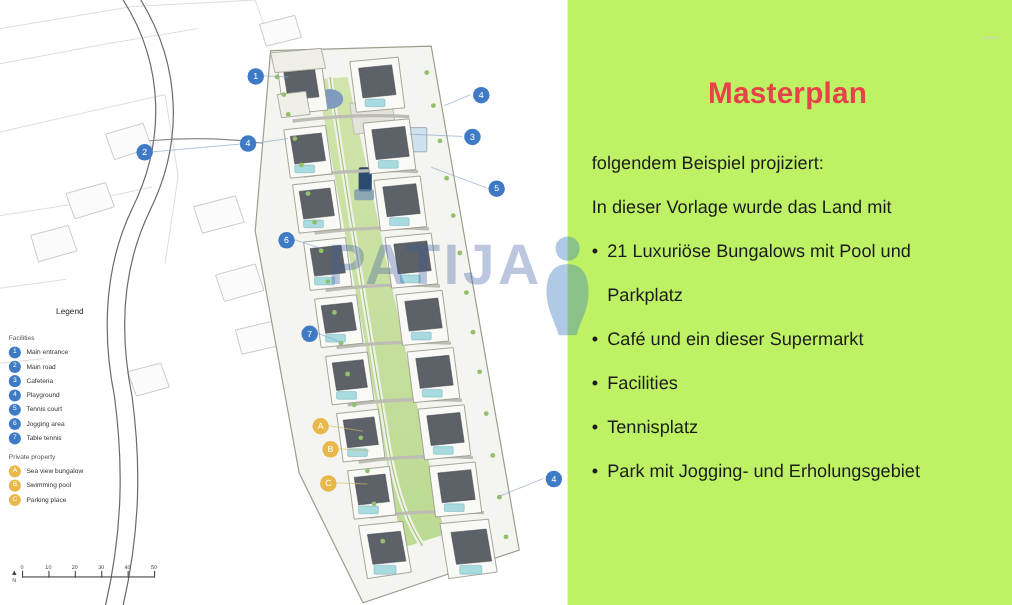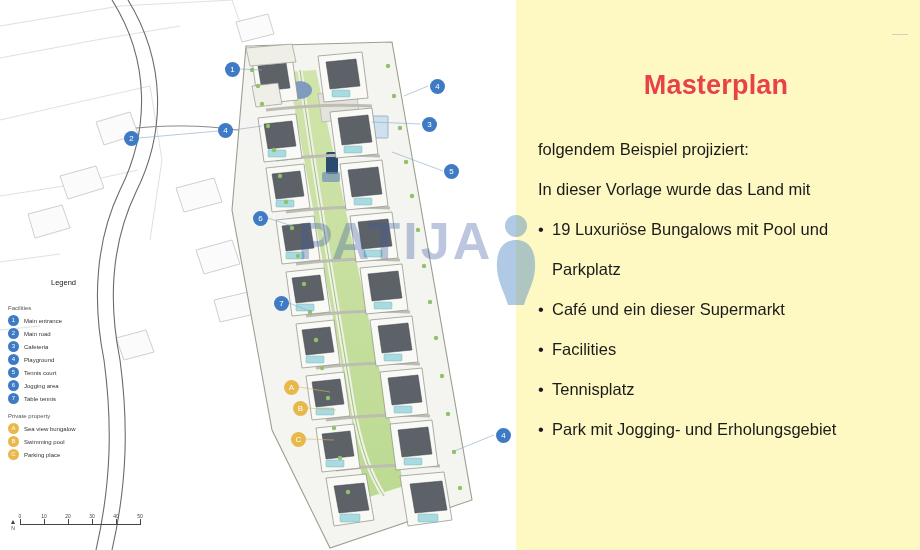--- a/index.html
+++ b/index.html
@@ -137,21 +137,21 @@
   .north-arrow {
     font-size: 7px;
     line-height: 7px;
   }
 
   
   .panel {
     position: relative;
     flex: 1;
     height: 550px;
-    background: #fef9c3;
+    background: #bef264;
     padding: 0 26px 0 22px;
     box-sizing: border-box;
   }
   .panel-title {
     text-align: center;
     color: #e8414a;
     font-size: 27px;
     font-weight: bold;
     margin-top: 70px;
     letter-spacing: 0.2px;
@@ -525,21 +525,21 @@
   <div class="panel">
     <div class="corner-tick"></div>
 
     <div class="panel-title">Masterplan</div>
 
     <div class="panel-body">
       <p class="para">folgendem Beispiel projiziert:</p>
       <p class="para">In dieser Vorlage wurde das Land mit</p>
 
       <ul class="bullets">
-        <li>19 Luxuriöse Bungalows mit Pool und Parkplatz</li>
+        <li>21 Luxuriöse Bungalows mit Pool und Parkplatz</li>
         <li>Café und ein dieser Supermarkt</li>
         <li>Facilities</li>
         <li>Tennisplatz</li>
         <li>Park mit Jogging- und Erholungsgebiet</li>
       </ul>
     </div>
   </div>
 
   <div class="watermark">
     <div class="wm-text">PATIJA</div>

